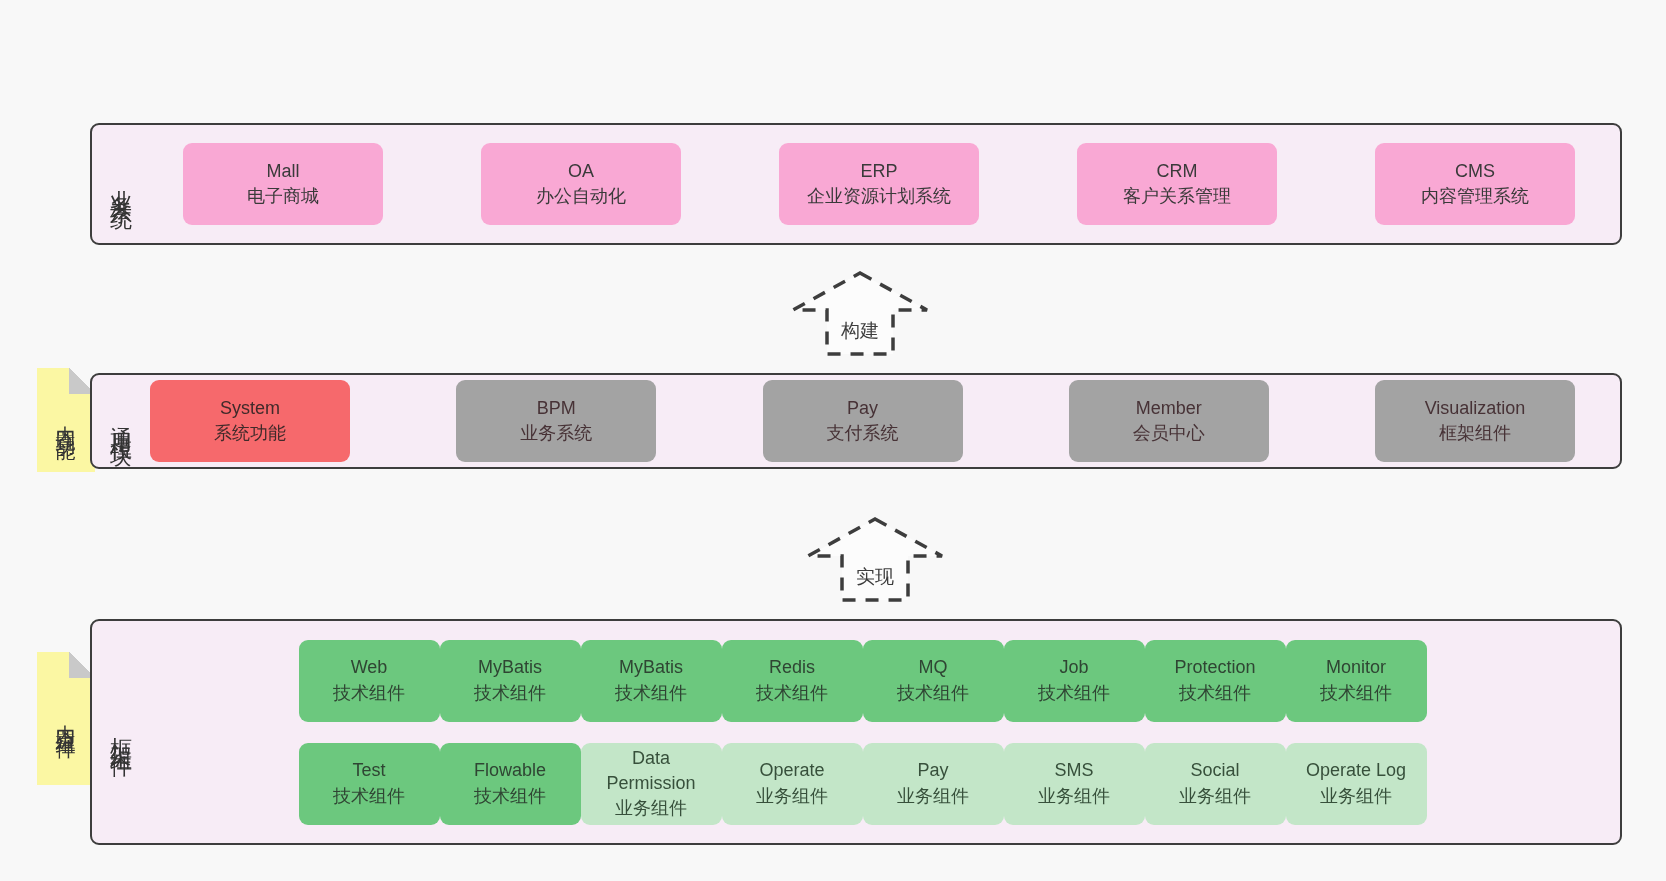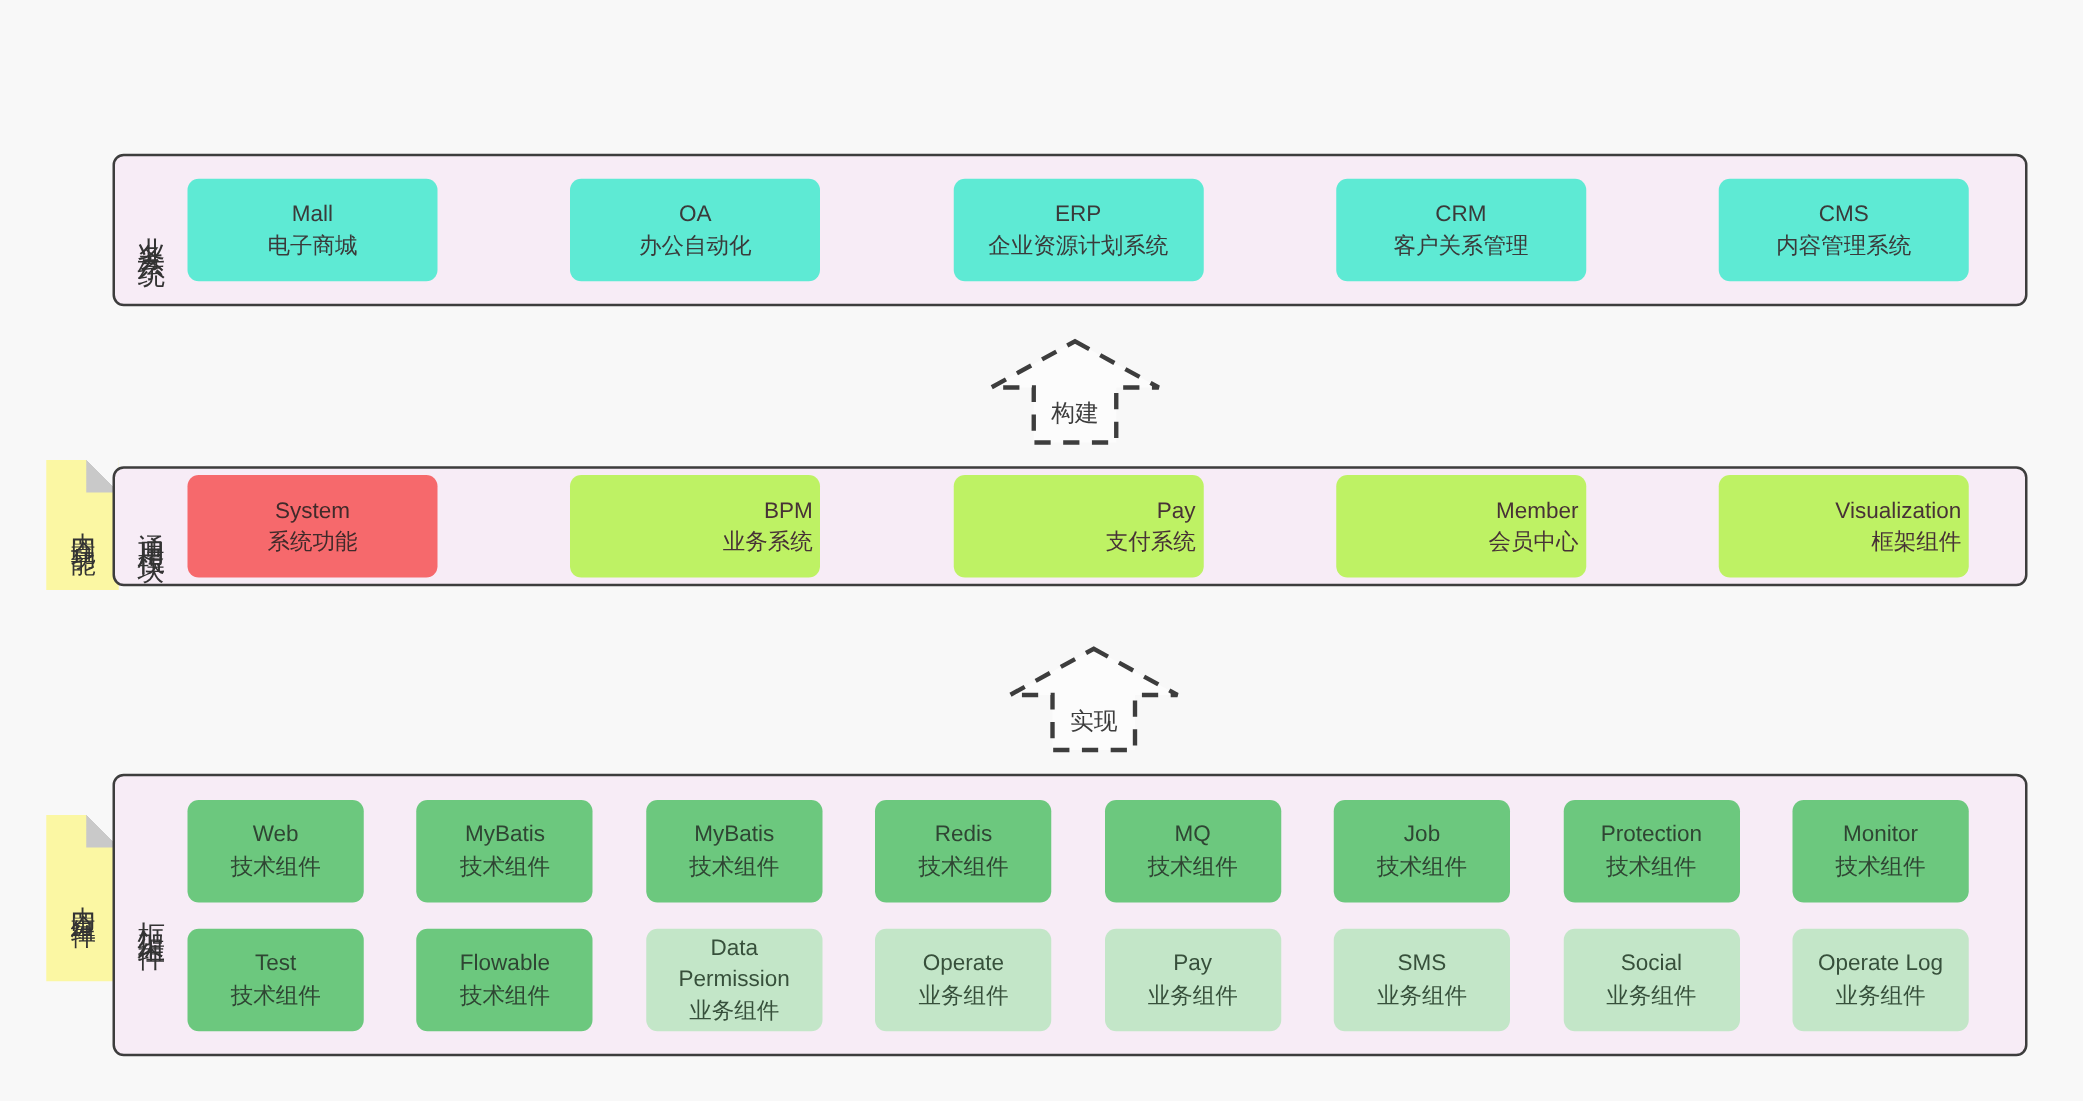--- a/index.html
+++ b/index.html
@@ -17,33 +17,33 @@
   #layer-modules    { top:373px; height:96px; }
   #layer-components { top:619px; height:226px; }
 
   .layer-label { width:58px; flex:0 0 58px; display:flex; align-items:center; justify-content:center; }
   .vtext {
     writing-mode:vertical-rl; text-orientation:upright;
     font-size:22px; letter-spacing:6px; color:#333; line-height:1;
   }
 
   .boxes { flex:1; display:flex; align-items:center; justify-content:space-between; padding:0 45px 0 0; }
-  .boxes-col { flex:1; display:flex; flex-direction:column; justify-content:center; gap:21px; padding:0 45px 0 0; }
+  .boxes-col { flex:1; display:flex; flex-direction:column; justify-content:center; gap:21px; padding:0 45px 0 0;align-items:center; }
   .row { display:flex; justify-content:space-between; }
 
   .node {
     height:82px; border-radius:9px; padding:2px 6px;
     display:flex; flex-direction:column; align-items:center; justify-content:center;
     text-align:center; font-size:18px; line-height:1.4;
   }
   .wide   { width:200px; }
   .narrow { width:141px; }
-  .blue       { background:#5eead4; }
+  .blue       { background:#f9a8d4;margin-left:33px; }
   .red        { background:#f6696c; color:#402a2a; }
-  .pink       { background:#bef264; color:#473236;align-items:flex-end; }
+  .pink       { background:#a3a3a3; color:#473236; }
   .green      { background:#6cc87e; color:#2f4533; }
   .lightgreen { background:#c3e6c8; color:#37503b; }
 
   .note {
     position:absolute; left:37px; width:58px; background:#fbf7a3; z-index:0;
     display:flex; align-items:center; justify-content:center;
   }
   #note-builtin-features   { top:368px; height:104px; }
   #note-builtin-components { top:652px; height:133px; }
   .note::after {

